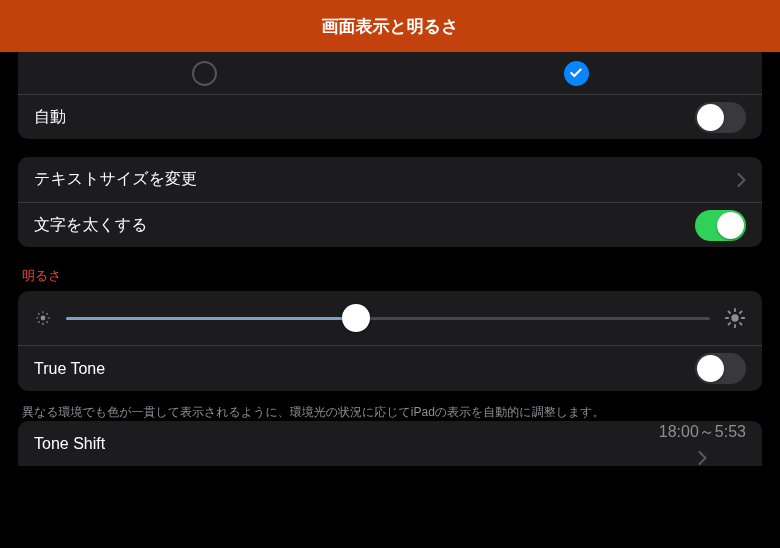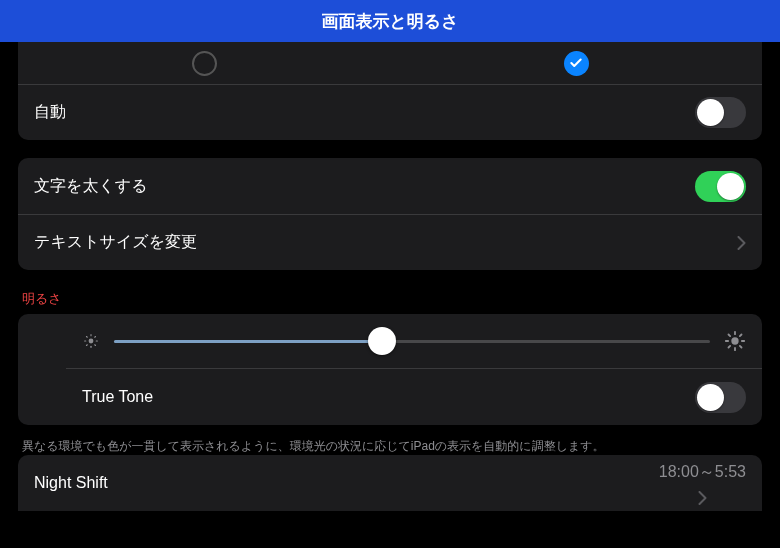--- a/index.html
+++ b/index.html
@@ -5,27 +5,27 @@
   * { box-sizing: border-box; margin: 0; padding: 0; }
   body {
     width: 780px;
     height: 548px;
     background: #000;
     font-family: -apple-system, "Hiragino Sans", "Helvetica Neue", sans-serif;
     color: #fff;
     overflow: hidden;
   }
   .header {
-    height: 42px;
+    height: 52px;
     display: flex;
     align-items: center;
     justify-content: center;
     font-size: 17px;
     font-weight: 600;
-    background: #1d4ed8;
+    background: #c2410c;
   }
   .content {
     padding: 0 18px;
   }
   .section {
     background: #1c1c1e;
     border-radius: 10px;
     margin-bottom: 18px;
     overflow: hidden;
   }
@@ -47,21 +47,21 @@
     border: 2px solid #555;
   }
   .radio.checked {
     background: #0a84ff;
   }
   .row {
     display: flex;
     align-items: center;
     justify-content: space-between;
     padding: 0 16px;
-    height: 56px;
+    height: 45px;
     font-size: 16px;
   }
   .row + .row {
     border-top: 1px solid #3a3a3c;
   }
   .row-left {
     flex: 1;
   }
   .row-right {
     display: flex;
@@ -169,39 +169,39 @@
     <div class="row" style="border-top:1px solid #3a3a3c;">
       <div class="row-left">自動</div>
       <div class="toggle off">
           <div class="knob"></div>
         </div>
     </div>
   </div>
 
   <div class="section">
     <div class="row">
-      <div class="row-left">文字を太くする</div>
-      <div class="toggle on">
-          <div class="knob"></div>
-        </div>
-    </div>
-    <div class="row">
       <div class="row-left">テキストサイズを変更</div>
       <div class="row-right">
         <span class="chevron">
           <svg width="9" height="14" viewBox="0 0 8 14">
               <path d="M1 1l6 6-6 6" stroke="#5a5a5e" stroke-width="2" fill="none" stroke-linecap="round" stroke-linejoin="round"></path>
             </svg>
         </span>
       </div>
     </div>
+    <div class="row">
+      <div class="row-left">文字を太くする</div>
+      <div class="toggle on">
+          <div class="knob"></div>
+        </div>
+    </div>
   </div>
 
   <div class="group-header">明るさ</div>
-  <div class="section" style="margin-bottom:6px;padding-left:48px;">
+  <div class="section" style="margin-bottom:6px;">
     <div class="slider-row">
       <span class="brightness-icon">
         <svg width="18" height="18" viewBox="0 0 24 24" fill="#8e8e92">
             <circle cx="12" cy="12" r="3.2"></circle>
             <g stroke="#8e8e92" stroke-width="1.5" stroke-linecap="round">
               <line x1="12" y1="3.5" x2="12" y2="5"></line>
               <line x1="12" y1="19" x2="12" y2="20.5"></line>
               <line x1="3.5" y1="12" x2="5" y2="12"></line>
               <line x1="19" y1="12" x2="20.5" y2="12"></line>
               <line x1="6" y1="6" x2="7" y2="7"></line>
@@ -235,21 +235,21 @@
       <div class="row-left">True Tone</div>
       <div class="toggle off">
           <div class="knob"></div>
         </div>
     </div>
   </div>
   <div class="group-footer">異なる環境でも色が一貫して表示されるように、環境光の状況に応じてiPadの表示を自動的に調整します。</div>
 
   <div class="section last">
     <div class="row">
-      <div class="row-left">Night Shift</div>
+      <div class="row-left">Tone Shift</div>
       <div class="row-right">
         <span class="detail">18:00～5:53</span>
         <span class="chevron">
           <svg width="9" height="14" viewBox="0 0 8 14">
               <path d="M1 1l6 6-6 6" stroke="#5a5a5e" stroke-width="2" fill="none" stroke-linecap="round" stroke-linejoin="round"></path>
             </svg>
         </span>
       </div>
     </div>
   </div>

